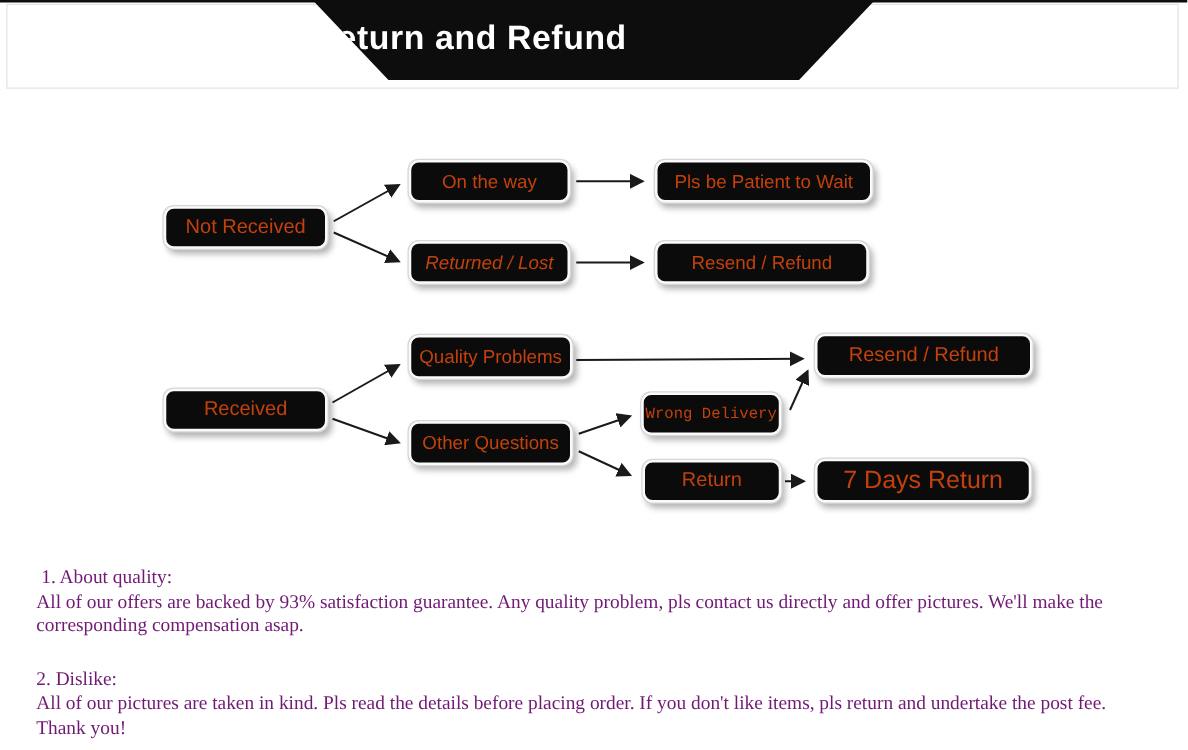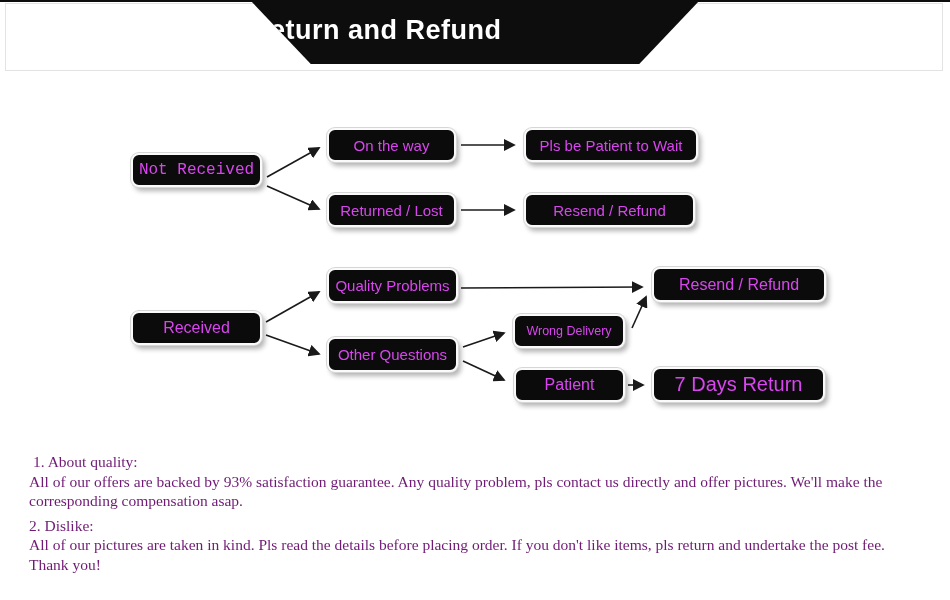--- a/index.html
+++ b/index.html
@@ -20,71 +20,71 @@
     clip-path:polygon(0% 0%,100% 0%,86.5% 100%,13.5% 100%);
     display:flex;align-items:center;justify-content:flex-start;
   }
   .ribbon-title{
     color:#ffffff;font-size:27px;font-weight:bold;letter-spacing:0.5px;
     padding-bottom:4px;
   }
   
   .node{
     position:absolute;box-sizing:border-box;
-    background:#0b0b0b;color:#d946ef;
+    background:#0b0b0b;color:#c2410c;
     border:2px solid #fafafa;border-radius:8px;
     box-shadow:0 0 0 1px #d6d6d6, 3px 4px 5px rgba(0,0,0,0.30);
     display:flex;align-items:center;justify-content:center;
     font-size:15px;white-space:nowrap;
   }
-  #n-not-received      {left:131px;top:153px;width:131px;height:34px;font-size:16px;font-family:Liberation Mono, monospace;}
+  #n-not-received      {left:131px;top:165px;width:131px;height:34px;font-size:16px;}
   #n-on-the-way        {left:327px;top:128px;width:129px;height:34px;}
   #n-pls-be-patient    {left:524px;top:128px;width:174px;height:34px;text-align:center;}
-  #n-returned-lost     {left:327px;top:193px;width:129px;height:34px;}
+  #n-returned-lost     {left:327px;top:193px;width:129px;height:34px;font-style:italic;}
   #n-resend-refund-top {left:524px;top:193px;width:171px;height:34px;}
   #n-received          {left:131px;top:311px;width:131px;height:34px;font-size:16px;}
   #n-quality-problems  {left:327px;top:268px;width:131px;height:35px;}
   #n-resend-refund-bot {left:652px;top:267px;width:174px;height:35px;font-size:16px;}
   #n-other-questions   {left:327px;top:337px;width:131px;height:35px;}
-  #n-wrong-delivery    {left:513px;top:314px;width:112px;height:34px;font-size:12.5px;}
+  #n-wrong-delivery    {left:513px;top:314px;width:112px;height:34px;font-size:12.5px;font-family:Liberation Mono, monospace;}
   #n-dislike           {left:514px;top:368px;width:111px;height:34px;font-size:16px;}
   #n-seven-days-return {left:652px;top:367px;width:173px;height:35px;font-size:20px;}
   
   svg.arrows{position:absolute;left:0;top:0;width:950px;height:600px;pointer-events:none;}
   svg.arrows line{stroke:#1a1a1a;stroke-width:1.6;}
   
   .notes{
     position:absolute;left:29px;top:452px;width:905px;
     font-family:"Liberation Serif","DejaVu Serif",serif;
     font-size:15.5px;line-height:19.6px;color:#701a75;
     white-space:nowrap;
   }
   .notes .sec-title{padding-left:4px;}
-  .notes .sec2-gap{margin-top:5px;padding-left:0;}
+  .notes .sec2-gap{margin-top:23px;padding-left:0;}
 </style>
 </head>
 <body>
 
 <div class="top-line"></div>
 <div class="header-box"></div>
 <div class="ribbon">
   <div class="ribbon-title">Return and Refund</div>
 </div>
 
 <div class="node" id="n-not-received">Not Received</div>
 <div class="node" id="n-on-the-way">On the way</div>
 <div class="node" id="n-pls-be-patient">Pls be Patient to Wait</div>
 <div class="node" id="n-returned-lost">Returned / Lost</div>
 <div class="node" id="n-resend-refund-top">Resend / Refund</div>
 <div class="node" id="n-received">Received</div>
 <div class="node" id="n-quality-problems">Quality Problems</div>
 <div class="node" id="n-resend-refund-bot">Resend / Refund</div>
 <div class="node" id="n-other-questions">Other Questions</div>
 <div class="node" id="n-wrong-delivery">Wrong Delivery</div>
-<div class="node" id="n-dislike">Patient</div>
+<div class="node" id="n-dislike">Return</div>
 <div class="node" id="n-seven-days-return">7 Days Return</div>
 
 <svg class="arrows" viewBox="0 0 950 600">
   <defs>
     <marker id="ah" viewBox="0 0 10 10" refX="8.5" refY="5" markerWidth="7.5" markerHeight="7.5" orient="auto-start-reverse">
       <path d="M0,0 L10,5 L0,10 z" fill="#1a1a1a"></path>
     </marker>
   </defs>
   <line x1="267" y1="177" x2="319" y2="148" marker-end="url(#ah)"></line>
   <line x1="267" y1="186" x2="319" y2="209" marker-end="url(#ah)"></line>

